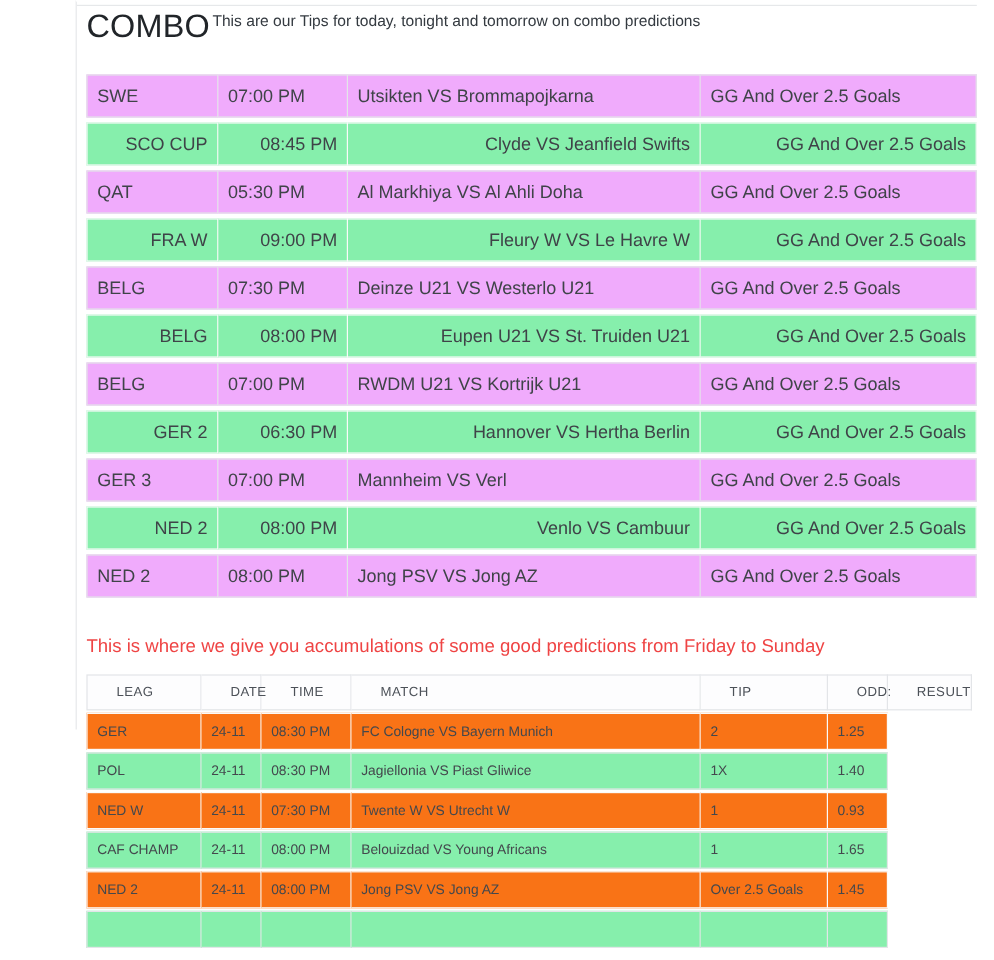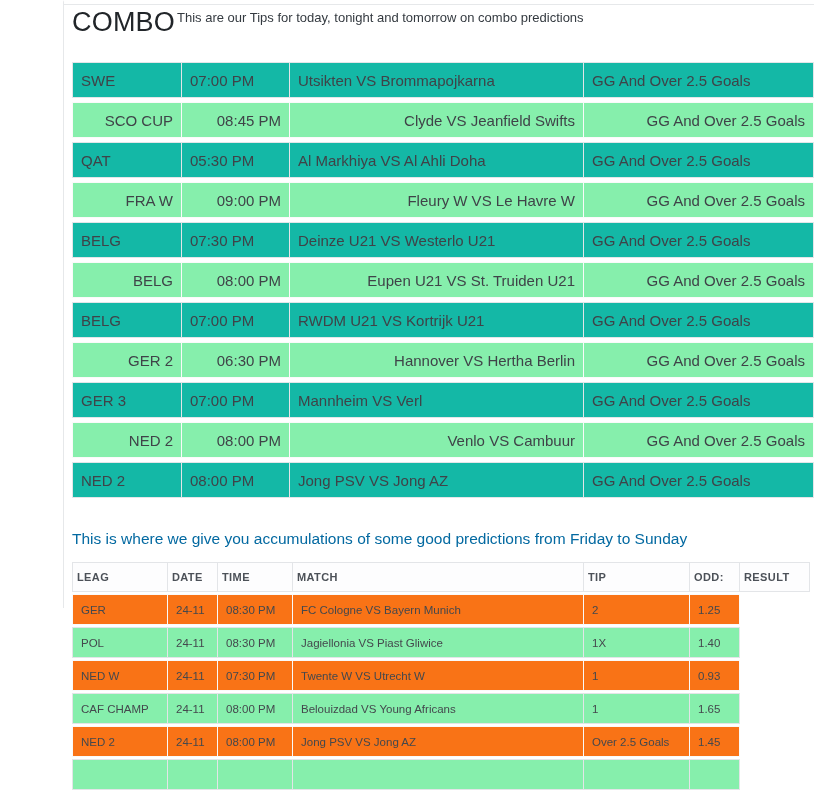--- a/index.html
+++ b/index.html
@@ -46,38 +46,38 @@
   }
   h1.mega-title {
     font-size: 28px;
     font-weight: 400;
     color: #212529;
     line-height: 34px;
     margin-top: 6px;
   }
   .mega-subtitle {
     font-size: 15.5px;
-    color: #0369a1;
+    color: #ef4444;
     margin-top: 28px;
     line-height: 18px;
   }
 
   
   table.combo {
     border-collapse: separate;
     border-spacing: 0 4px;
     margin-top: 20px;
     width: 742px;
     table-layout: fixed;
     font-size: 15px;
   }
   table.combo td {
     height: 36px;
     padding: 0 8px;
-    background: #14b8a6;
+    background: #f0abfc;
     border-top: 1px solid #e3e5e8;
     border-bottom: 1px solid #e3e5e8;
     border-right: 1px solid #e3e5e8;
     overflow: hidden;
     white-space: nowrap;
   }
   table.combo td:first-child { border-left: 1px solid #e3e5e8; }
   table.combo tr.shaded td {
     background: #86efac;
     border-color: #fafafa;
@@ -92,22 +92,22 @@
   table.mega {
     border-collapse: separate;
     border-spacing: 0 2px;
     margin-top: 12px;
     width: 738px;
     table-layout: fixed;
     font-size: 11.5px;
   }
   table.mega th {
     height: 30px;
-    padding: 0 4px;
-    font-weight: 700;
+    padding: 0 24px;
+    font-weight: 400;
     font-size: 11px;
     letter-spacing: 0.4px;
     color: #4c5158;
     text-align: left;
     background: #fdfdfe;
     border-top: 1px solid #e3e5e8;
     border-bottom: 1px solid #e3e5e8;
     border-right: 1px solid #e3e5e8;
     white-space: nowrap;
   }

